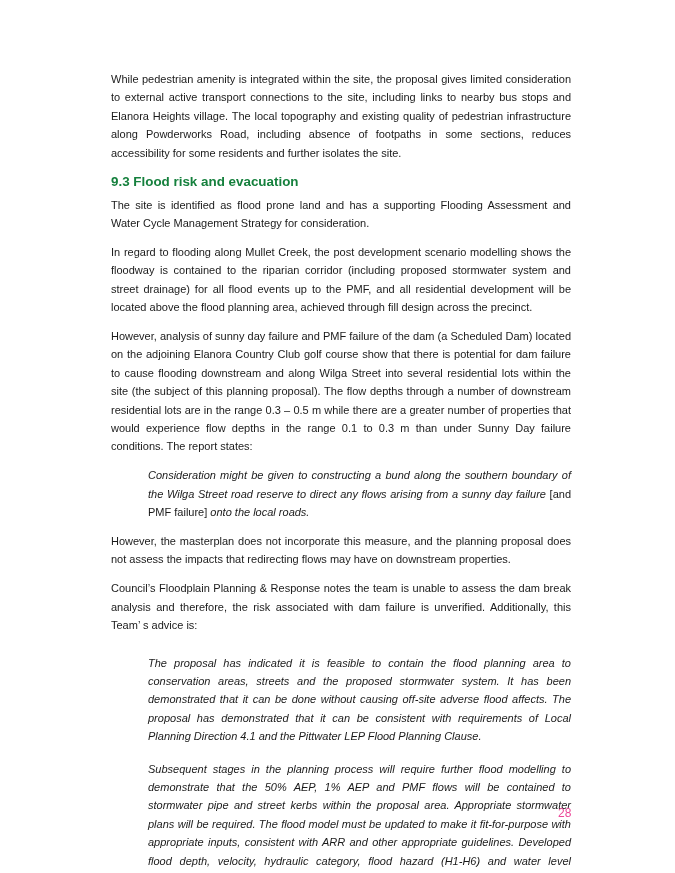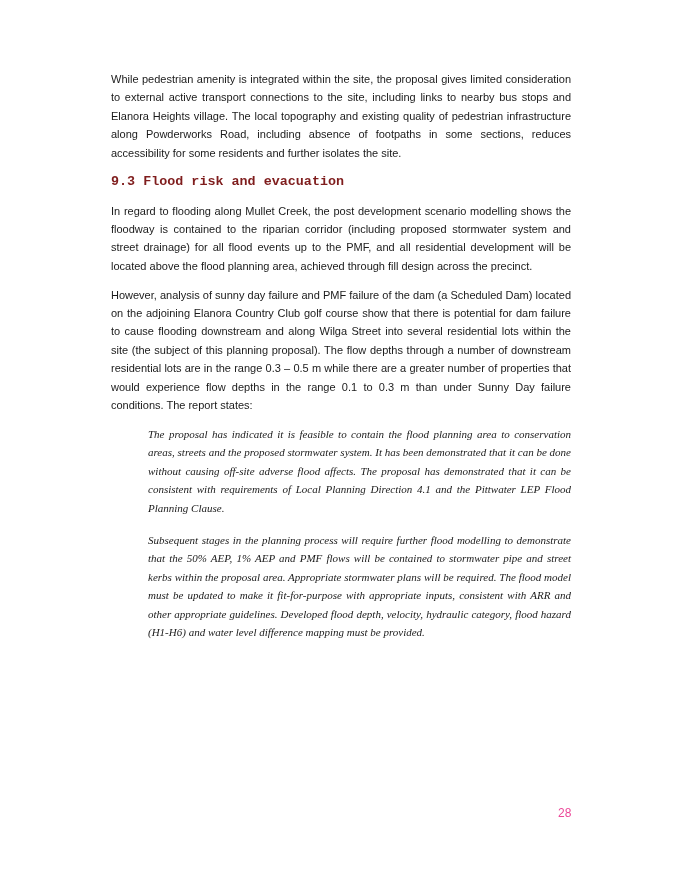--- a/index.html
+++ b/index.html
@@ -24,57 +24,59 @@
     p {
       margin: 0;
       font-size: 11px;
       line-height: 18.4px;
       text-align: justify;
     }
     .para-gap { margin-bottom: 10.5px; }
     h2 {
       font-size: 13.4px;
       font-weight: bold;
-      margin: 10px 0 11px 0;
+      margin: 10px 0 5px 0;
       line-height: 18px;
-      color: #7f1d1d;
-      font-family: Liberation Mono, monospace;
+      color: #15803d;
     }
     .quote {
       padding-left: 37px;
       font-style: italic;
     }
     .quote .roman { font-style: normal; }
     .quote-block {
       padding-left: 37px;
       font-style: italic;
-      font-family: Liberation Serif, serif;
     }
     .page-number {
       position: absolute;
       left: 558px;
       top: 806px;
       font-size: 12px;
       color: #ec4899;
     }
   </style>
 </head>
 <body>
 
 <div class="page">
   <p class="para-gap">While pedestrian amenity is integrated within the site, the proposal gives limited consideration to external active transport connections to the site, including links to nearby bus stops and Elanora Heights village. The local topography and existing quality of pedestrian infrastructure along Powderworks Road, including absence of footpaths in some sections, reduces accessibility for some residents and further isolates the site.</p>
 
   <h2>9.3 Flood risk and evacuation</h2>
 
+  <p class="para-gap">The site is identified as flood prone land and has a supporting Flooding Assessment and Water Cycle Management Strategy for consideration.</p>
 
   <p class="para-gap">In regard to flooding along Mullet Creek, the post development scenario modelling shows the floodway is contained to the riparian corridor (including proposed stormwater system and street drainage) for all flood events up to the PMF, and all residential development will be located above the flood planning area, achieved through fill design across the precinct.</p>
 
   <p class="para-gap">However, analysis of sunny day failure and PMF failure of the dam (a Scheduled Dam) located on the adjoining Elanora Country Club golf course show that there is potential for dam failure to cause flooding downstream and along Wilga Street into several residential lots within the site (the subject of this planning proposal). The flow depths through a number of downstream residential lots are in the range 0.3 – 0.5 m while there are a greater number of properties that would experience flow depths in the range 0.1 to 0.3 m than under Sunny Day failure conditions. The report states:</p>
 
+  <p class="quote para-gap"><span>Consideration might be given to constructing a bund along the southern boundary of the Wilga Street road reserve to direct any flows arising from a sunny day failure</span> <span class="roman">[and PMF failure]</span> <span>onto the local roads.</span></p>
 
+  <p class="para-gap">However, the masterplan does not incorporate this measure, and the planning proposal does not assess the impacts that redirecting flows may have on downstream properties.</p>
 
+  <p class="para-gap" style="margin-bottom:19px;">Council’s Floodplain Planning &amp; Response notes the team is unable to assess the dam break analysis and therefore, the risk associated with dam failure is unverified. Additionally, this Team’ s advice is:</p>
 
   <p class="quote-block para-gap" style="margin-bottom:14px;">The proposal has indicated it is feasible to contain the flood planning area to conservation areas, streets and the proposed stormwater system. It has been demonstrated that it can be done without causing off-site adverse flood affects. The proposal has demonstrated that it can be consistent with requirements of Local Planning Direction 4.1 and the Pittwater LEP Flood Planning Clause.</p>
 
   <p class="quote-block">Subsequent stages in the planning process will require further flood modelling to demonstrate that the 50% AEP, 1% AEP and PMF flows will be contained to stormwater pipe and street kerbs within the proposal area. Appropriate stormwater plans will be required. The flood model must be updated to make it fit-for-purpose with appropriate inputs, consistent with ARR and other appropriate guidelines. Developed flood depth, velocity, hydraulic category, flood hazard (H1-H6) and water level difference mapping must be provided.</p>
 </div>
 
 <div class="page-number">28</div>
 
 </body></html>

